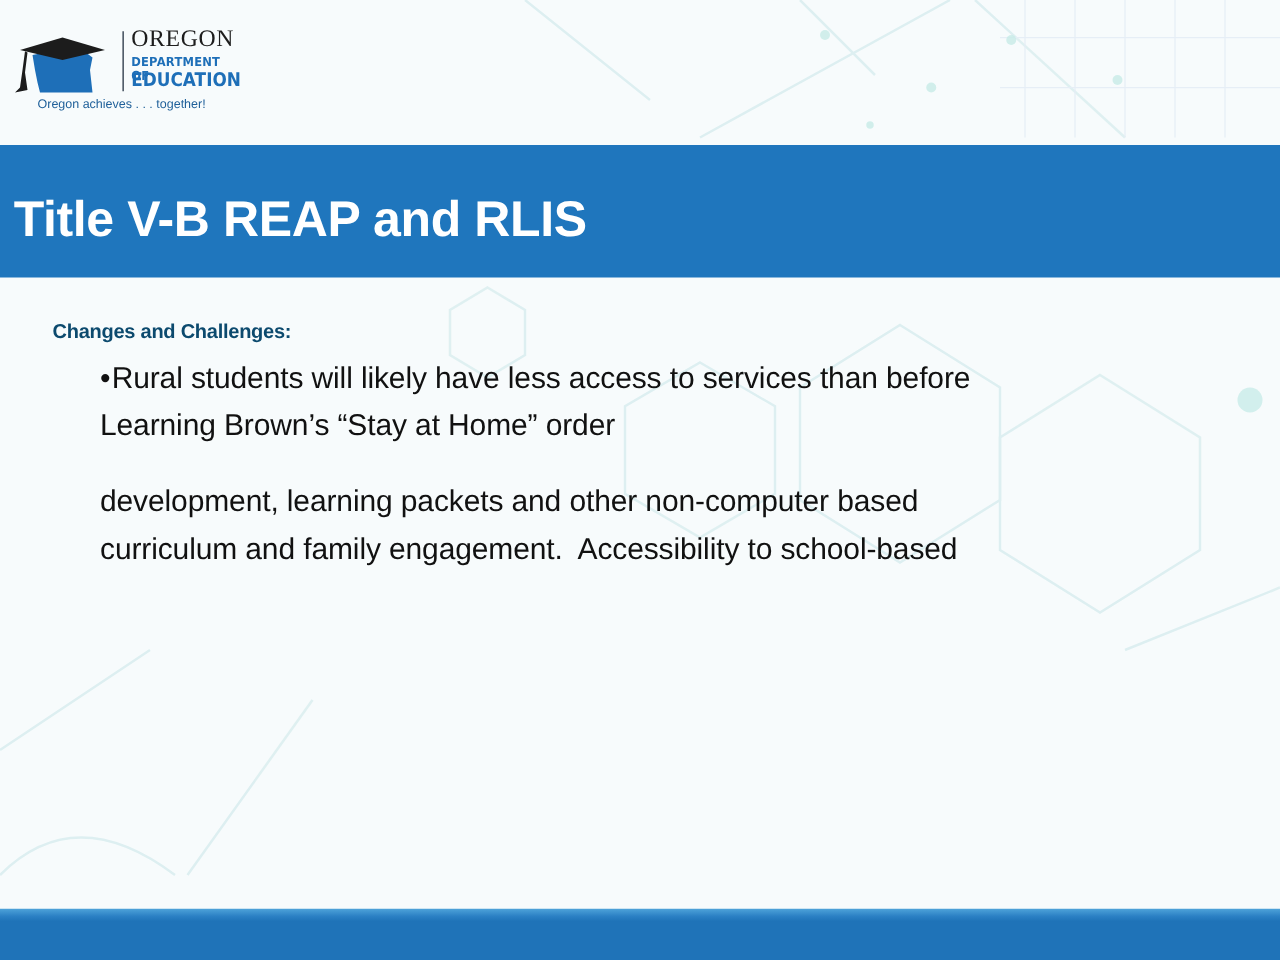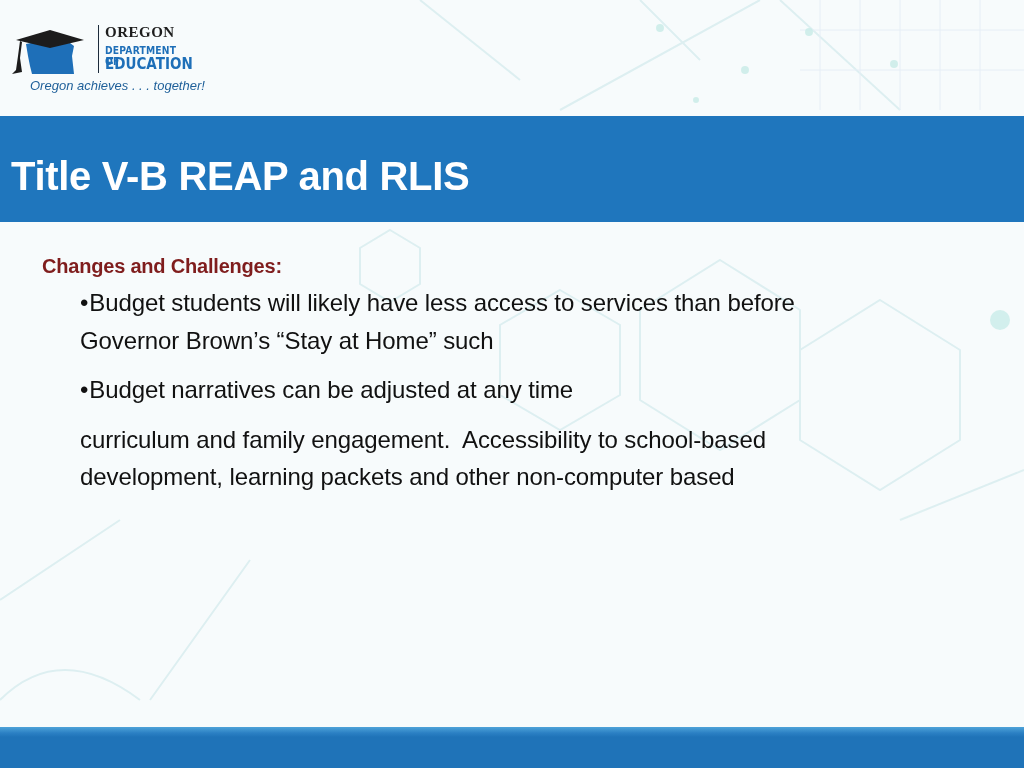--- a/index.html
+++ b/index.html
@@ -15,55 +15,55 @@
       pointer-events: none;
     }
     .logo {
       position: absolute; left: 8px; top: 22px; width: 190px; height: 72px;
     }
     .logo .emblem { position: absolute; left: 0; top: 4px; width: 80px; height: 52px; }
     .logo .divider { position: absolute; left: 90px; top: 3px; width: 1px; height: 48px; background: #1c2b3b; }
     .logo .org-name {
       position: absolute; left: 97px; top: 0px;
       font-family: "Liberation Serif", "DejaVu Serif", serif;
-      font-size: 15px; letter-spacing: 0.5px; color: #1d1d1d; line-height: 20px; font-weight: bold;
+      font-size: 19px; letter-spacing: 0.5px; color: #1d1d1d; line-height: 20px;
     }
     .logo .dept1 {
       position: absolute; left: 97px; top: 23px;
       font-family: "DejaVu Sans", sans-serif; font-weight: bold;
       font-size: 10px; color: #1e6fb8; letter-spacing: 0.2px; line-height: 11px;
       transform: scaleX(0.92); transform-origin: left;
     }
     .logo .dept2 {
       position: absolute; left: 97px; top: 34px;
       font-family: "DejaVu Sans", sans-serif; font-weight: bold;
       font-size: 15px; color: #1e6fb8; letter-spacing: 0px; line-height: 16px;
       transform: scaleX(0.9); transform-origin: left;
     }
     .logo .tagline {
       position: absolute; left: 22px; top: 56px;
-      font-style: italic; font-size: 13px; color: #1e5f99; white-space: nowrap;
+      font-size: 10px; color: #1e5f99; white-space: nowrap;
     }
     .title-bar {
       position: absolute; left: 0; top: 116px; width: 1024px; height: 106px;
       background: #1f76bd;
       display: flex; align-items: center;
     }
     .title-bar h1 {
       margin-left: 11px;
       color: #ffffff; font-weight: bold; font-size: 40px;
       font-family: "Liberation Sans", sans-serif;
       letter-spacing: -0.3px;
       margin-top: 14px;
     }
     .content {
       position: absolute; left: 42px; top: 248px; width: 960px;
     }
     .section-heading {
-      font-weight: bold; font-size: 20px; line-height: 36px; color: #7f1d1d;
+      font-weight: bold; font-size: 16px; line-height: 36px; color: #0c4a6e;
       letter-spacing: -0.2px;
     }
     .bullet {
       margin-left: 38px; font-size: 24px; line-height: 37.5px; color: #111;
       letter-spacing: -0.1px;
     }
     .bullet .dot { margin-right: 1px; }
     .gap { height: 12px; }
     .footer-bar {
       position: absolute; left: 0; top: 727px; width: 1024px; height: 41px;
@@ -124,32 +124,29 @@
 </div>
 
 <div class="title-bar">
   <h1>Title V-B REAP and RLIS</h1>
 </div>
 
 <div class="content">
   <div class="section">
     <div class="section-heading">Changes and Challenges:</div>
     <div class="bullet">
-      <div><span class="dot">•</span><span>Budget students will likely have less access to services than before</span></div>
-      <div>Governor Brown’s “Stay at Home” such</div>
+      <div><span class="dot">•</span><span>Rural students will likely have less access to services than before</span></div>
+      <div>Learning Brown’s “Stay at Home” order</div>
     </div>
   </div>
   <div class="gap"></div>
   <div class="section">
-    <div class="bullet">
-      <div><span class="dot">•</span><span>Budget narratives can be adjusted at any time</span></div>
-    </div>
   </div>
   <div class="gap"></div>
   <div class="section">
     <div class="bullet">
+      <div>development, learning packets and other non-computer based</div>
       <div style="white-space: pre;">curriculum and family engagement.  Accessibility to school-based</div>
-      <div>development, learning packets and other non-computer based</div>
     </div>
   </div>
 </div>
 
 <div class="footer-bar"></div>
 
 </body></html>

